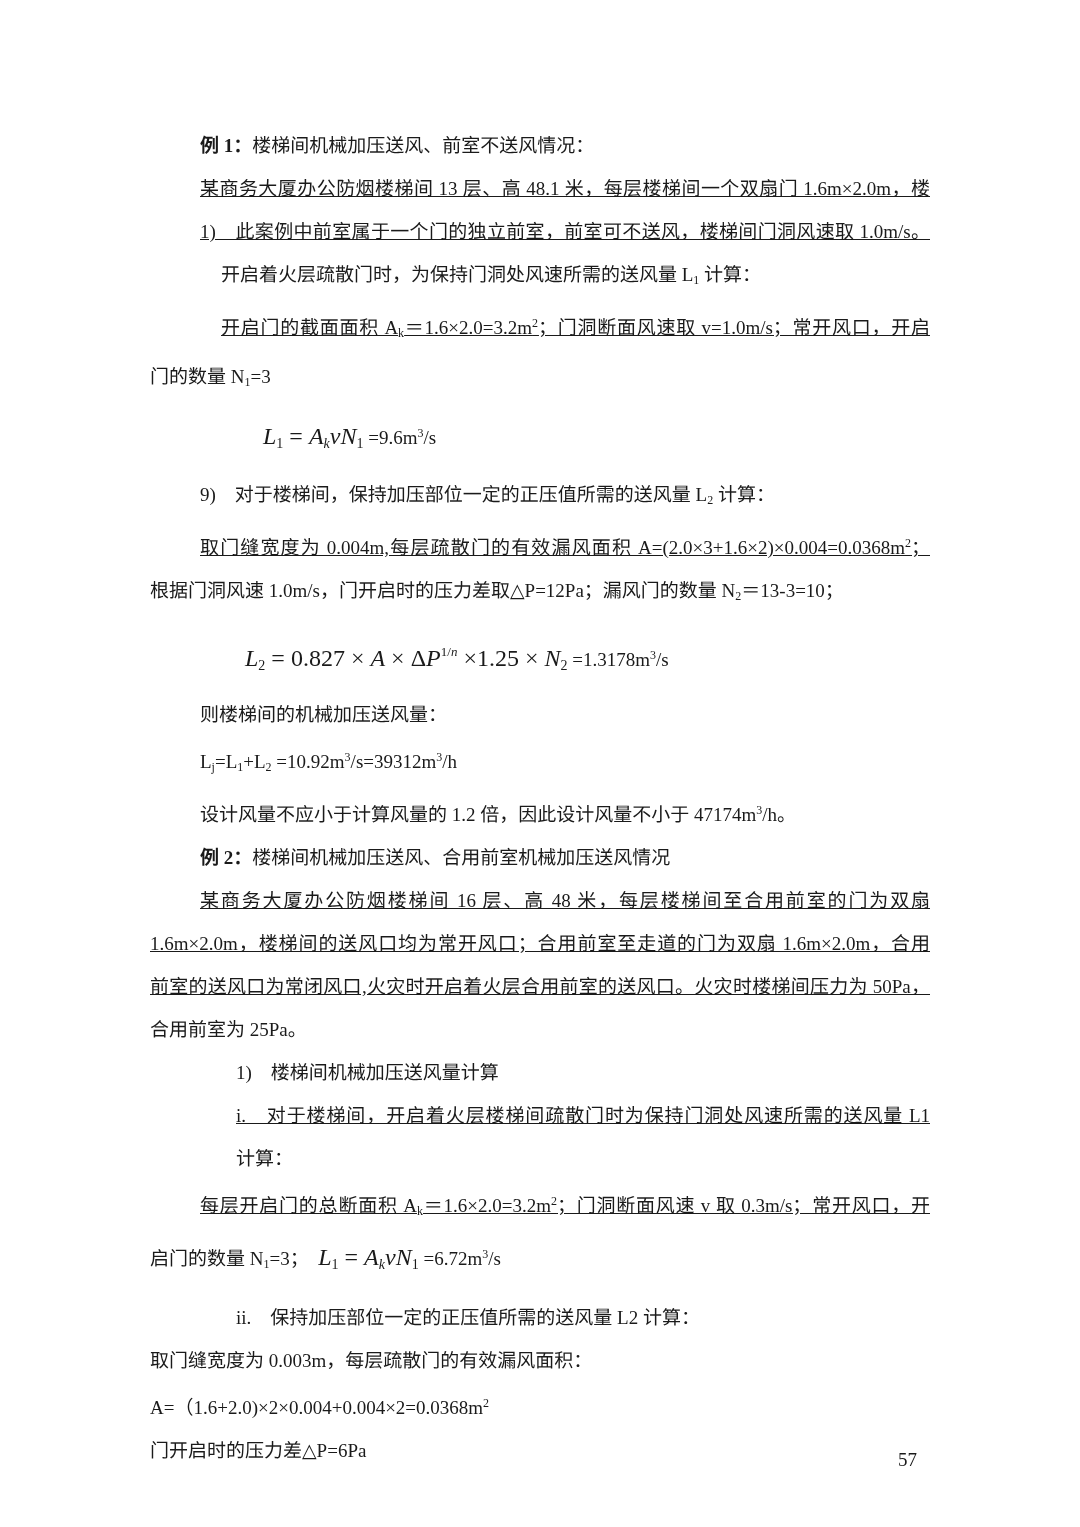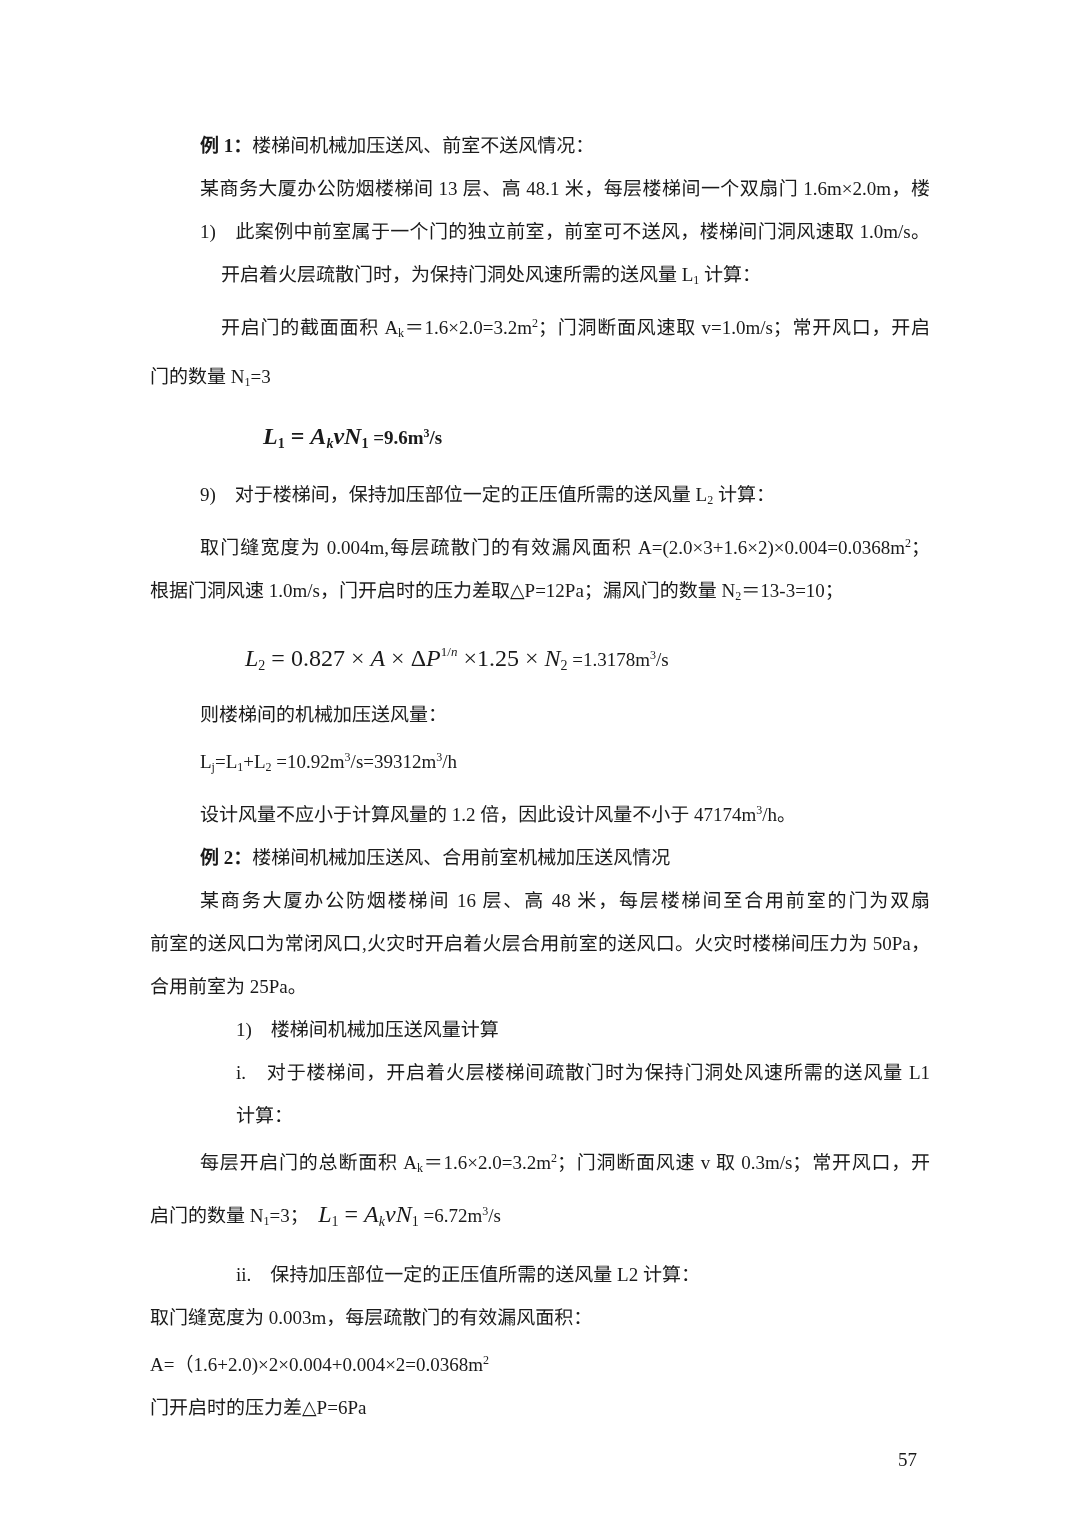--- a/index.html
+++ b/index.html
@@ -26,26 +26,27 @@
   }
   .line {
     line-height: 43px;
     min-height: 43px;
     text-align: left;
     white-space: normal;
   }
   .line.just {
     text-align: justify;
     text-align-last: justify;
+    text-decoration: underline;
   }
   
   .k-ind1 { padding-left: 50px; }
   .k-ind2 { padding-left: 71px; }
   .k-ind3 { padding-left: 86px; }
-  .k-f-a  { padding-left: 113px; margin: 8px 0; font-weight: bold; }
+  .k-f-a  { padding-left: 113px; margin: 8px 0; }
   .k-f-b  { padding-left: 95px;  margin: 12px 0 6px 0; }
   .gap-lg { margin-top: 10px; }
 
   
   .run-b { font-weight: bold; }
   .run-sub { font-size: 12px; vertical-align: -3px; letter-spacing: 0; }
   .run-sup { font-size: 12px; vertical-align: 7px; letter-spacing: 0; }
   .run-fi   { font-style: italic; font-size: 24px; }
   .run-fr   { font-style: normal; font-size: 24px; }
   .run-fsub  { font-size: 14px; vertical-align: -4px; }
@@ -76,20 +77,21 @@
       <div class="line k-f-a"><span class="run-fi">L</span><span class="run-fsub">1</span><span class="run-fr"> = </span><span class="run-fi">A</span><span class="run-fisub">k</span><span class="run-fi">v</span><span class="run-fi">N</span><span class="run-fsub">1</span><span> =9.6m</span><span class="run-sup">3</span><span>/s</span></div>
       <div class="line k-ind1"><span>9)　对于楼梯间，保持加压部位一定的正压值所需的送风量 L</span><span class="run-sub">2</span><span> 计算：</span></div>
       <div class="line k-ind1 just"><span>取门缝宽度为 0.004m,每层疏散门的有效漏风面积 A=(2.0×3+1.6×2)×0.004=0.0368m</span><span class="run-sup">2</span><span>；</span></div>
       <div class="line"><span>根据门洞风速 1.0m/s，门开启时的压力差取△P=12Pa；漏风门的数量 N</span><span class="run-sub">2</span><span>＝13-3=10；</span></div>
       <div class="line k-f-b"><span class="run-fi">L</span><span class="run-fsub">2</span><span class="run-fr"> = 0.827 × </span><span class="run-fi">A</span><span class="run-fr"> × Δ</span><span class="run-fi">P</span><span class="run-fsup">1/</span><span class="run-fisup">n</span><span class="run-fr"> ×1.25 × </span><span class="run-fi">N</span><span class="run-fsub">2</span><span> =1.3178m</span><span class="run-sup">3</span><span>/s</span></div>
       <div class="line k-ind1"><span>则楼梯间的机械加压送风量：</span></div>
       <div class="line k-ind1"><span>L</span><span class="run-sub">j</span><span>=L</span><span class="run-sub">1</span><span>+L</span><span class="run-sub">2</span><span> =10.92m</span><span class="run-sup">3</span><span>/s=39312m</span><span class="run-sup">3</span><span>/h</span></div>
       <div class="line k-ind1"><span>设计风量不应小于计算风量的 1.2 倍，因此设计风量不小于 47174m</span><span class="run-sup">3</span><span>/h。</span></div>
       <div class="line k-ind1"><span class="run-b">例 2：</span><span>楼梯间机械加压送风、合用前室机械加压送风情况</span></div>
       <div class="line k-ind1 just"><span>某商务大厦办公防烟楼梯间 16 层、高 48 米，每层楼梯间至合用前室的门为双扇</span></div>
+      <div class="line just"><span>1.6m×2.0m，楼梯间的送风口均为常开风口；合用前室至走道的门为双扇 1.6m×2.0m，合用</span></div>
       <div class="line just"><span>前室的送风口为常闭风口,火灾时开启着火层合用前室的送风口。火灾时楼梯间压力为 50Pa，</span></div>
       <div class="line"><span>合用前室为 25Pa。</span></div>
       <div class="line k-ind3"><span>1)　楼梯间机械加压送风量计算</span></div>
       <div class="line k-ind3 just"><span>i.　对于楼梯间，开启着火层楼梯间疏散门时为保持门洞处风速所需的送风量 L1</span></div>
       <div class="line k-ind3"><span>计算：</span></div>
       <div class="line k-ind1 just"><span>每层开启门的总断面积 A</span><span class="run-sub">k</span><span>＝1.6×2.0=3.2m</span><span class="run-sup">2</span><span>；门洞断面风速 v 取 0.3m/s；常开风口，开</span></div>
       <div class="line"><span>启门的数量 N</span><span class="run-sub">1</span><span>=3；　</span><span class="run-fi">L</span><span class="run-fsub">1</span><span class="run-fr"> = </span><span class="run-fi">A</span><span class="run-fisub">k</span><span class="run-fi">v</span><span class="run-fi">N</span><span class="run-fsub">1</span><span> =6.72m</span><span class="run-sup">3</span><span>/s</span></div>
       <div class="line k-ind3 gap-lg"><span>ii.　保持加压部位一定的正压值所需的送风量 L2 计算：</span></div>
       <div class="line"><span>取门缝宽度为 0.003m，每层疏散门的有效漏风面积：</span></div>
       <div class="line"><span>A=（1.6+2.0)×2×0.004+0.004×2=0.0368m</span><span class="run-sup">2</span></div>

